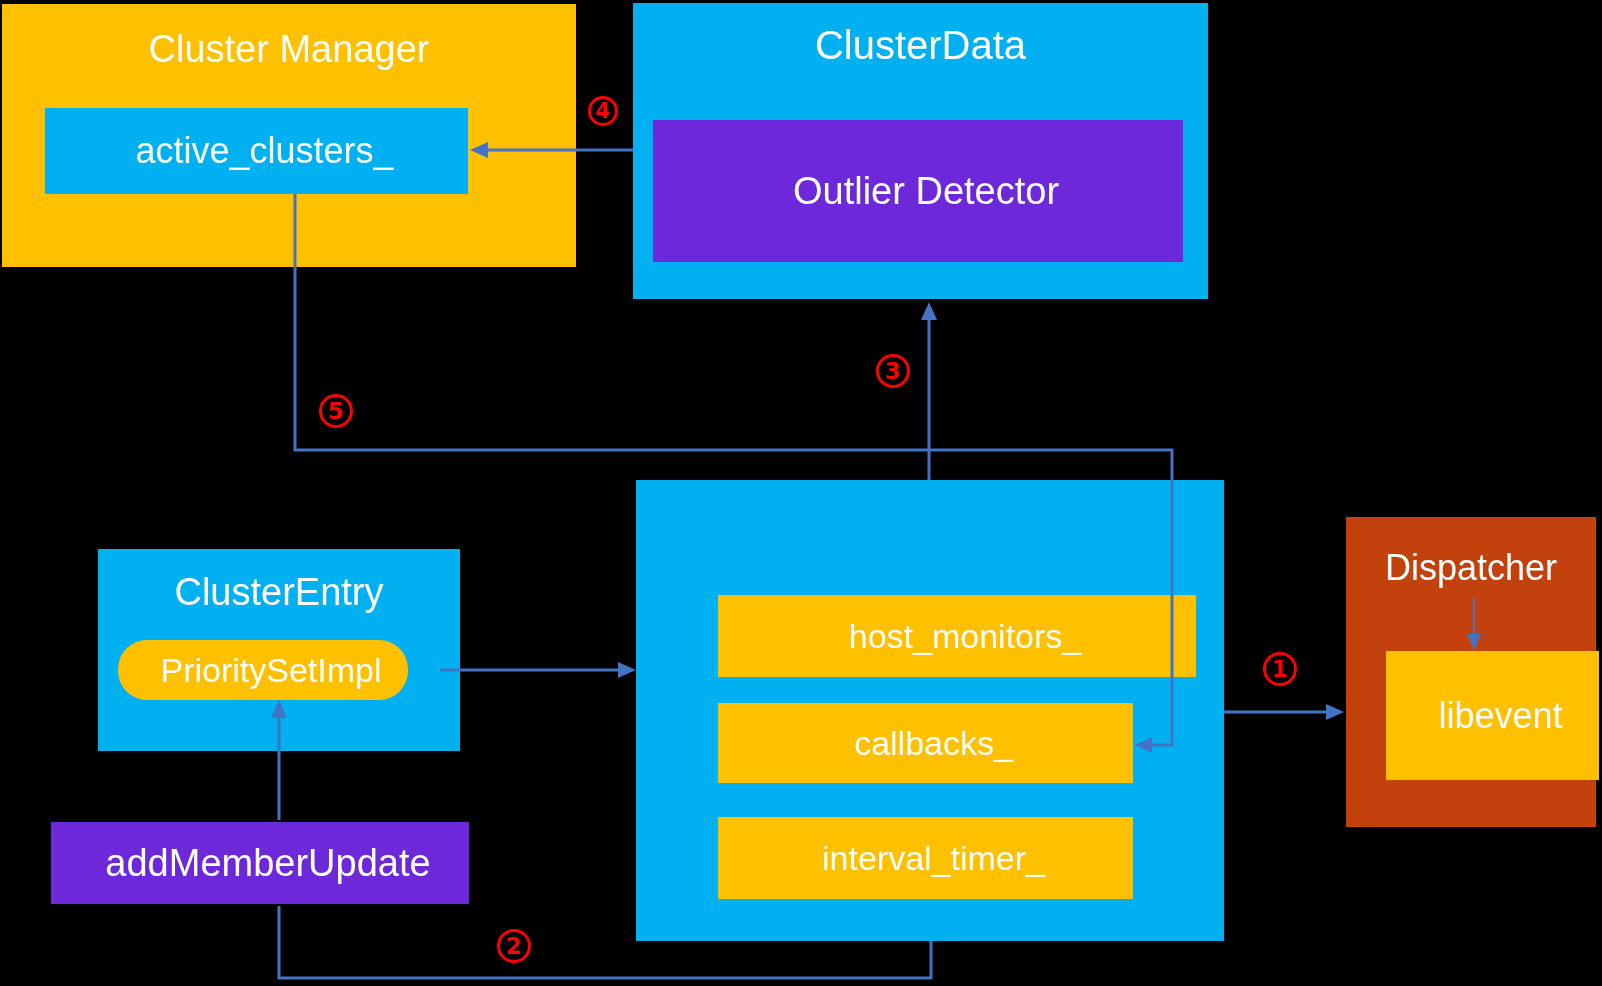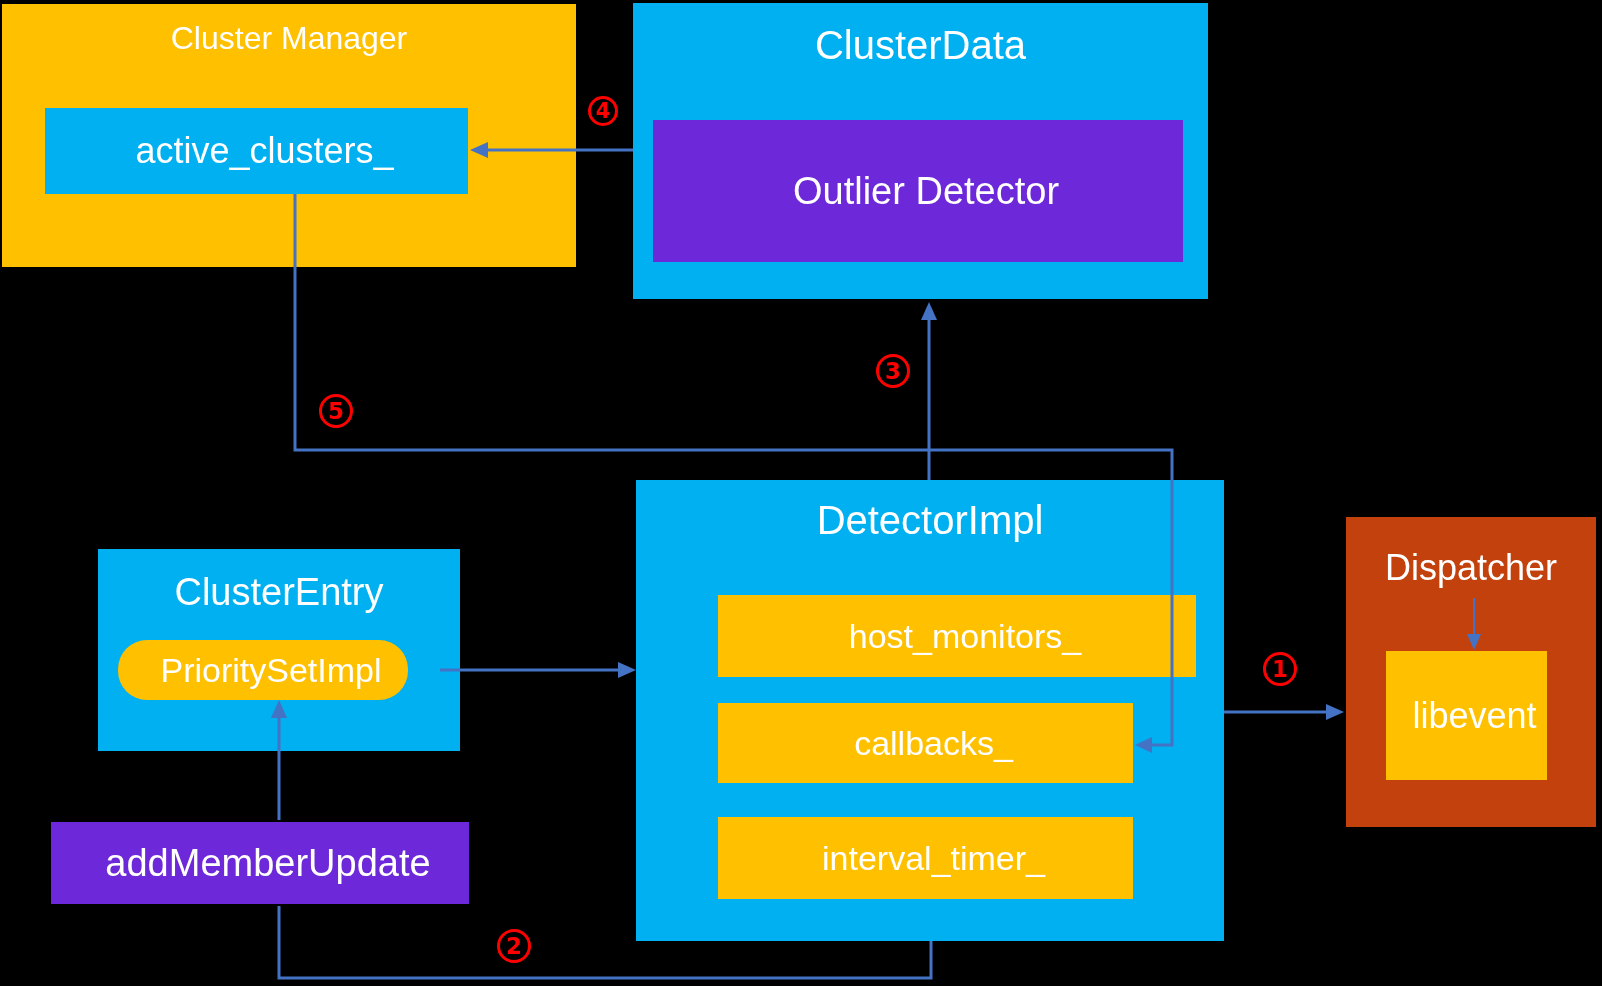--- a/index.html
+++ b/index.html
@@ -29,21 +29,21 @@
     color:#FF0000; font-weight:bold; font-family:"DejaVu Sans", sans-serif;
     display:flex; align-items:center; justify-content:center;
   }
 </style>
 </head>
 <body>
 
 <div class="stage">
 
   <div class="box box-orange" style="left:2px; top:4px; width:574px; height:263px;">
-    <span class="title" style="margin-top:16px; font-size:32px;">Cluster Manager</span>
+    <span class="title" style="margin-top:24px; font-size:38px;">Cluster Manager</span>
     <div class="inner box-blue" style="left:43px; top:104px; width:423px; height:86px; font-size:36px;">
       <span>active_clusters_</span>
     </div>
   </div>
 
   <div class="box box-blue" style="left:633px; top:3px; width:575px; height:296px;">
     <span class="title" style="margin-top:20px; font-size:40px;">ClusterData</span>
     <div class="inner box-red" style="left:20px; top:117px; width:530px; height:142px; font-size:38px;">
       <span>Outlier Detector</span>
     </div>
@@ -54,35 +54,34 @@
     <div class="inner box-orange" style="left:20px; top:91px; width:290px; height:60px; font-size:34px;border-radius:29px;">
       <span>PrioritySetImpl</span>
     </div>
   </div>
 
   <div class="box box-red inner" style="left:51px; top:822px; width:418px; height:82px; font-size:38px;">
     <span>addMemberUpdate</span>
   </div>
 
   <div class="box box-blue" style="left:636px; top:480px; width:588px; height:461px;">
-    <span class="title" style="margin-top:18px; font-size:40px;">DetectorImpl</span>
     <div class="inner box-orange" style="left:82px; top:115px; width:478px; height:82px; font-size:34px;">
       <span>host_monitors_</span>
     </div>
     <div class="inner box-orange" style="left:82px; top:223px; width:415px; height:80px; font-size:34px;">
       <span>callbacks_</span>
     </div>
     <div class="inner box-orange" style="left:82px; top:337px; width:415px; height:82px; font-size:34px;">
       <span>interval_timer_</span>
     </div>
   </div>
 
   <div class="box box-green" style="left:1346px; top:517px; width:250px; height:310px;">
     <span class="title" style="margin-top:30px; font-size:36px;">Dispatcher</span>
-    <div class="inner box-orange" style="left:40px; top:134px; width:161px; height:129px; font-size:36px;">
+    <div class="inner box-orange" style="left:40px; top:134px; width:213px; height:129px; font-size:36px;">
       <span>libevent</span>
     </div>
   </div>
 
   <svg class="arrows" width="1602" height="986" viewBox="0 0 1602 986">
     <g stroke="#4472C4" stroke-width="3" fill="none">
 
       <line x1="633" y1="150" x2="486" y2="150"></line>
 
       <polyline points="295,194 295,450 1172,450 1172,745 1151,745"></polyline>

